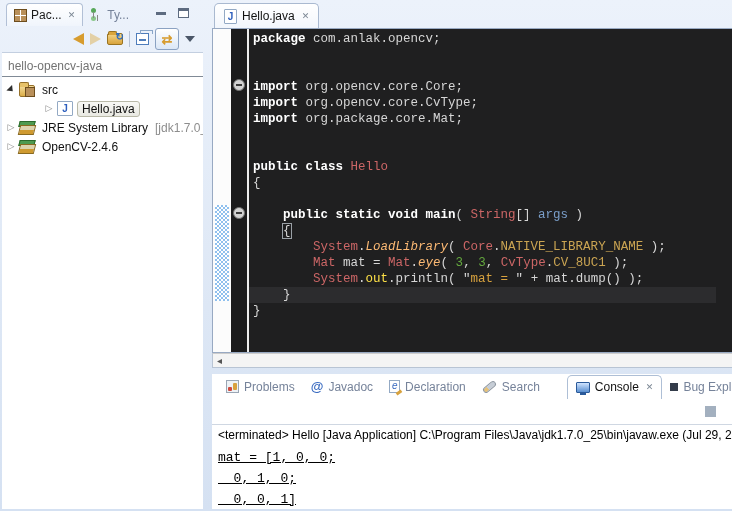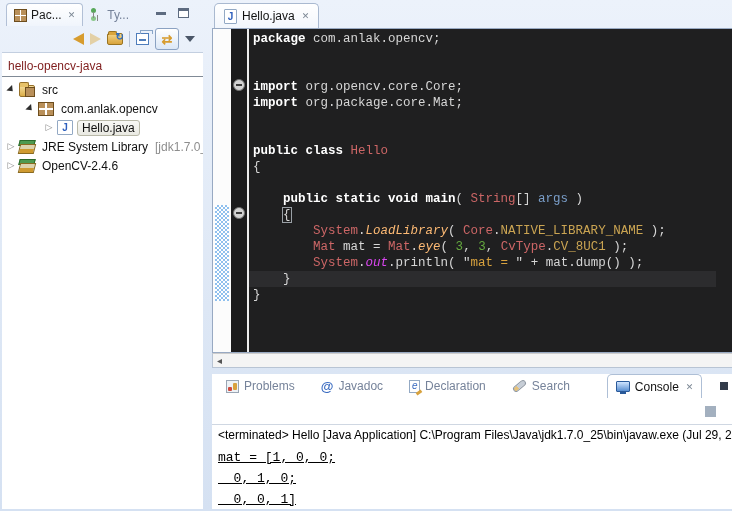--- a/index.html
+++ b/index.html
@@ -32,21 +32,21 @@
   .up-folder::after { content:"\21BB"; position:absolute; right:-2px; top:-3px; font-size:10px; color:#2d6cc0; font-weight:bold; }
   .collapse-all { position:relative; width:13px; height:12px; background:#fff; border:1px solid #4f7dbb; }
   .collapse-all::before { content:""; position:absolute; left:2px; top:5px; width:7px; height:2px; background:#4f7dbb; }
   .collapse-all::after { content:""; position:absolute; left:3px; top:-4px; width:11px; height:3px; border:1px solid #8aa6c8; border-bottom:none; }
   .link-editor { width:24px; height:22px; display:flex; align-items:center; justify-content:center;
                  border:1px solid #8ba2c2; border-radius:3px; background:linear-gradient(180deg,#ffffff,#dbe7f6);
                  color:#d79c2e; font-weight:bold; font-size:13px; }
   .view-menu-tri { width:0; height:0; border-left:5px solid transparent; border-right:5px solid transparent; border-top:6px solid #4a5668; }
 
   .pkg-content { background:#ffffff; border-top:1px solid #c3cfe0; height:457px; padding-top:4px; overflow:hidden; }
-  .project-label { font-size:12px; color:#7f1d1d; padding:2px 6px 3px 6px; }
+  .project-label { font-size:12px; color:#737373; padding:2px 6px 3px 6px; }
   .project-sep { border:none; border-top:1px solid #808a96; margin:0 0 3px 0; }
   .tree-row { display:flex; align-items:center; height:19px; font-size:12px; color:#111; white-space:nowrap; }
   .tree-arrow { width:10px; display:inline-flex; justify-content:center; align-items:center; margin-right:3px; flex:0 0 10px; }
   .arr-exp { width:0; height:0; border-left:4px solid transparent; border-right:4px solid transparent; border-top:5px solid #2e2e2e; transform:rotate(-45deg); }
   .arr-col { font-size:9px; color:#8a8a8a; line-height:1; }
   .tree-icon { width:16px; height:16px; margin-right:4px; flex:0 0 16px; position:relative; }
   .tree-label { padding:0 3px; }
   .tree-row.selected .tree-label { background:linear-gradient(180deg,#f8f8f5,#e9e9e2); border:1px solid #b9b9a8; border-radius:3px; padding:0 4px; }
   .tree-suffix { color:#8d8d8d; margin-left:4px; }
 
@@ -90,30 +90,30 @@
   .fold-main { top:178px; }
   .ed-code { position:relative; flex:1; padding:2px 16px 0 4px; overflow:hidden; }
   .code-line { height:16px; line-height:16px; font-family:"Liberation Mono", monospace; font-size:12.5px; white-space:pre; color:#d6d6d6; position:relative; }
   .code-line.caret-line { background:#2c2c2e; margin-left:-4px; padding-left:4px; margin-right:0; }
   .tok-kw { color:#ffffff; font-weight:bold; }
   .tok-pl { color:#d6d6d6; }
   .tok-cls { color:#cc6666; }
   .tok-num { color:#64a83e; }
   .tok-str { color:#d8a23e; }
   .tok-cst { color:#caa452; }
-  .tok-fld { color:#d946ef; font-style:italic; }
+  .tok-fld { color:#fde047; }
   .tok-prm { color:#7a9ec9; }
   .tok-stm { color:#fdba74; font-style:italic; }
   .match-box { outline:1px solid #9aa0a6; }
   .editor-hscroll { position:relative; height:15px; background:#f4f4f4; border:1px solid #b8c4d4; border-top:1px solid #cccccc; border-right:none; }
   .hscroll-arrow { position:absolute; left:4px; top:1px; font-size:10px; color:#555; }
 
   
   .bottom-panel { position:absolute; left:212px; top:374px; right:0; bottom:2px; background:#ffffff; overflow:hidden; }
-  .bottom-tabs { height:25px; display:flex; align-items:flex-start; gap:10px; padding-left:6px; white-space:nowrap; }
+  .bottom-tabs { height:25px; display:flex; align-items:center; gap:0; padding-left:6px; white-space:nowrap; }
   .btab { display:flex; align-items:center; gap:5px; height:24px; padding:0 8px; font-size:12px; color:#76839a; }
   .btab.active { background:#fff; border:1px solid #aebfd6; border-bottom:none; border-radius:5px 5px 0 0; color:#111;margin-left:19px; }
   .i-problems-icon { position:relative; width:13px; height:13px; background:#eef2f6; border:1px solid #9aa6b4; }
   .i-problems-icon::before { content:""; position:absolute; left:1px; bottom:1px; width:4px; height:4px; background:#cf4a3e; border-radius:1px; }
   .i-problems-icon::after { content:""; position:absolute; right:1px; top:2px; width:4px; height:7px; background:#d8a23e; border-radius:1px; }
   .i-javadoc-icon { color:#3a6bc0; font-size:13px; font-weight:bold; line-height:1; }
   .i-declaration-icon { position:relative; width:11px; height:13px; background:#fff; border:1px solid #93a9c4; }
   .i-declaration-icon::before { content:"e"; position:absolute; left:2px; top:-1px; color:#3a6bc0; font-size:10px; font-style:italic; }
   .i-declaration-icon::after { content:""; position:absolute; right:-3px; bottom:-2px; width:6px; height:3px; background:#d8a23e; transform:rotate(-35deg); }
   .i-search-icon { width:15px; height:6px; border-radius:3px; border:1px solid #8e97a2;
@@ -159,27 +159,20 @@
     <div class="project-label">hello-opencv-java</div>
     <hr class="project-sep">
     <div id="tree-rows">
         <div class="tree-row" style="padding-left: 4px;">
           <span class="tree-arrow">
             <span class="arr-exp"></span>
           </span>
           <span class="tree-icon i-package-folder-icon"></span>
           <span class="tree-label">src</span>
         </div>
-        <div class="tree-row" style="padding-left: 23px;">
-          <span class="tree-arrow">
-            <span class="arr-exp"></span>
-          </span>
-          <span class="tree-icon i-package-icon"></span>
-          <span class="tree-label">com.anlak.opencv</span>
-        </div>
         <div class="tree-row selected" style="padding-left: 42px;">
           <span class="tree-arrow arr-col">▷</span>
           <span class="tree-icon i-java-file-icon">J</span>
           <span class="tree-label">Hello.java</span>
         </div>
         <div class="tree-row" style="padding-left: 4px;">
           <span class="tree-arrow arr-col">▷</span>
           <span class="tree-icon i-library-icon"></span>
           <span class="tree-label">JRE System Library</span>
           <span class="tree-suffix">[jdk1.7.0_25]</span>
@@ -207,20 +200,21 @@
     </div>
     <div class="ed-foldbar">
       <span class="fold-icon fold-import"></span>
       <span class="fold-icon fold-main"></span>
     </div>
     <div class="ed-code" id="code-lines">
         <div class="code-line"><span class="tok-kw">package</span><span class="tok-pl"> com.anlak.opencv;</span></div>
         <div class="code-line"></div>
         <div class="code-line"></div>
         <div class="code-line"><span class="tok-kw">import</span><span class="tok-pl"> org.opencv.core.Core;</span></div>
+        <div class="code-line"><span class="tok-kw">import</span><span class="tok-pl"> org.opencv.core.CvType;</span></div>
         <div class="code-line"><span class="tok-kw">import</span><span class="tok-pl"> org.package.core.Mat;</span></div>
         <div class="code-line"></div>
         <div class="code-line"></div>
         <div class="code-line"><span class="tok-kw">public class</span><span class="tok-pl"> </span><span class="tok-cls">Hello</span></div>
         <div class="code-line"><span class="tok-pl">{</span></div>
         <div class="code-line"></div>
         <div class="code-line"><span class="tok-pl">    </span><span class="tok-kw">public static void main</span><span class="tok-pl">( </span><span class="tok-cls">String</span><span class="tok-pl">[] </span><span class="tok-prm">args</span><span class="tok-pl"> )</span></div>
         <div class="code-line"><span class="tok-pl">    </span><span class="tok-pl match-box">{</span></div>
         <div class="code-line"><span class="tok-pl">        </span><span class="tok-cls">System</span><span class="tok-pl">.</span><span class="tok-stm">LoadLibrary</span><span class="tok-pl">( </span><span class="tok-cls">Core</span><span class="tok-pl">.</span><span class="tok-cst">NATIVE_LIBRARY_NAME</span><span class="tok-pl"> );</span></div>
         <div class="code-line"><span class="tok-pl">        </span><span class="tok-cls">Mat</span><span class="tok-pl"> mat = </span><span class="tok-cls">Mat</span><span class="tok-pl">.</span><span class="tok-stm">eye</span><span class="tok-pl">( </span><span class="tok-num">3</span><span class="tok-pl">, </span><span class="tok-num">3</span><span class="tok-pl">, </span><span class="tok-cls">CvType</span><span class="tok-pl">.</span><span class="tok-cst">CV_8UC1</span><span class="tok-pl"> );</span></div>

